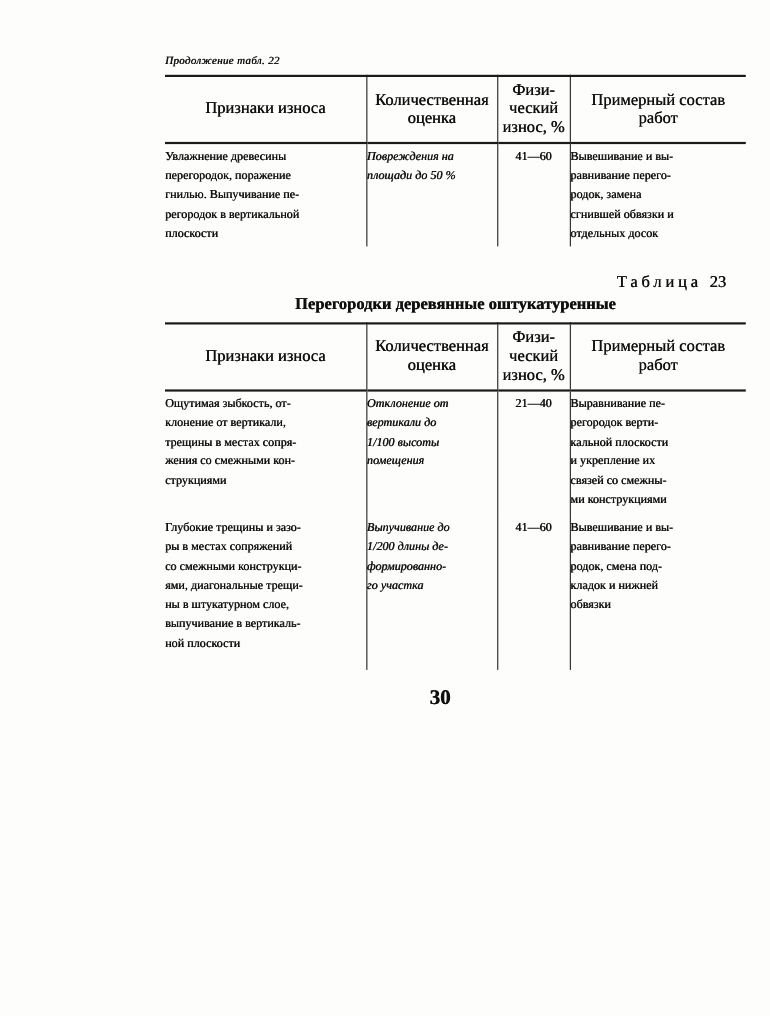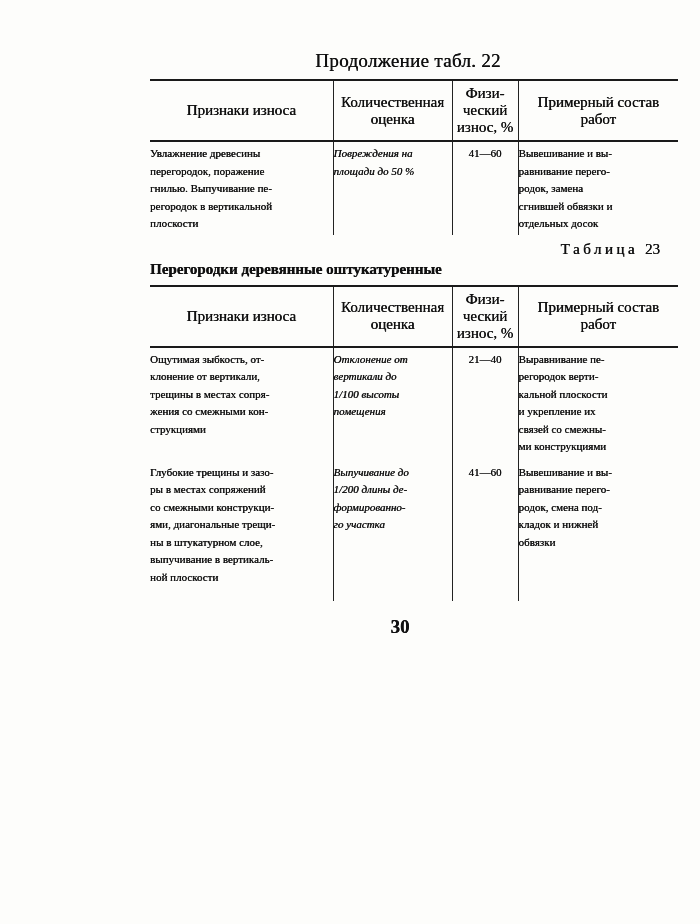--- a/index.html
+++ b/index.html
@@ -13,22 +13,23 @@
     overflow: hidden;
   }
   .content {
     position: absolute;
     left: 150px;
     top: 50px;
     width: 528px;
     text-shadow: 0.35px 0 0 currentColor; 
   }
   .continuation-note {
-    font-size: 19px;
-    text-align: center;
+    font-style: italic;
+    font-size: 10px;
+    text-align: left;
     padding-right: 12px;
     letter-spacing: 0.3px;
     margin-bottom: 7px;
   }
   table.wear-table {
     width: 528px;
     table-layout: fixed;
     border-collapse: collapse;
     border-top: 2.5px solid #1a1a1a;
   }
@@ -66,26 +67,27 @@
   #table22 tbody tr:nth-child(2) td { padding-bottom: 3px; }
   #table22 tbody tr:nth-child(2) td.cell-assessment { text-align: center; }
   #table23 tbody tr:nth-child(1) td { padding-bottom: 5px; }
   #table23 tbody tr:nth-child(2) td { padding-bottom: 15px; }
   #table23 tbody tr:nth-child(3) td { padding-bottom: 17px; }
   #table23 tbody tr:nth-child(4) td { padding-bottom: 2px; }
   #table23 tbody tr:nth-child(4) td.cell-assessment { text-align: center; }
   .table-marker {
     text-align: right;
     font-size: 15px;
-    margin-top: 6px;
+    margin-top: 25px;
     padding-right: 18px;
   }
   .table-marker .marker-word { letter-spacing: 3.5px; }
   .table-marker .marker-number { margin-left: 7px; }
   .table-title {
+    text-align: center;
     font-weight: bold;
     font-size: 15px;
     margin: 3px 0 7px 0;
   }
   .page-number {
     text-align: center;
     font-weight: bold;
     font-size: 19px;
     margin-top: 15px;
     width: 100%;

